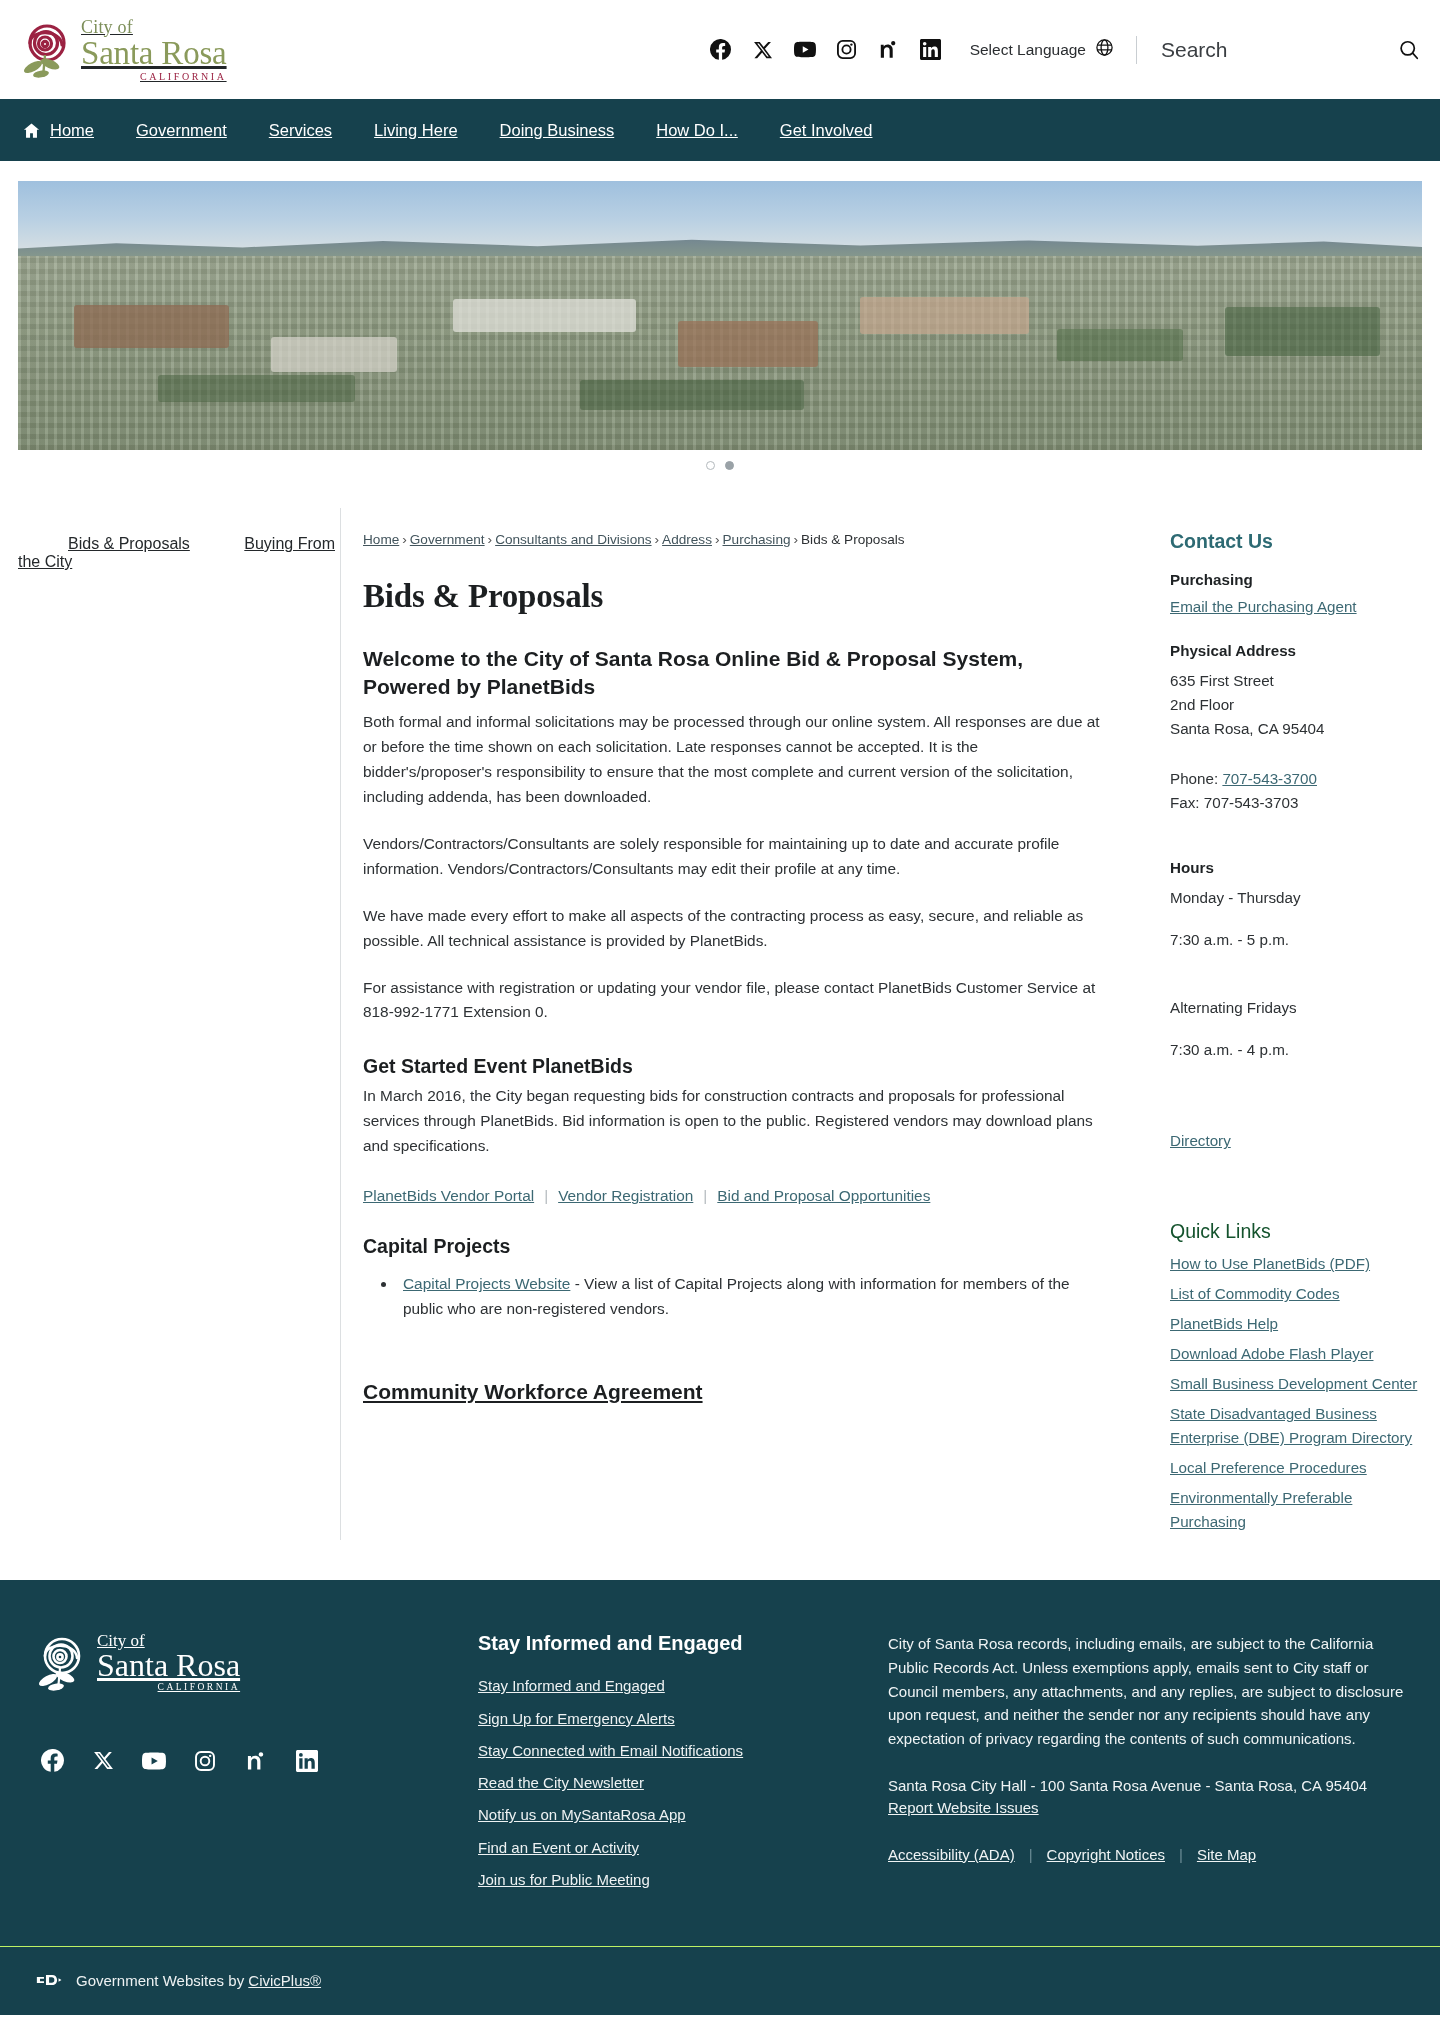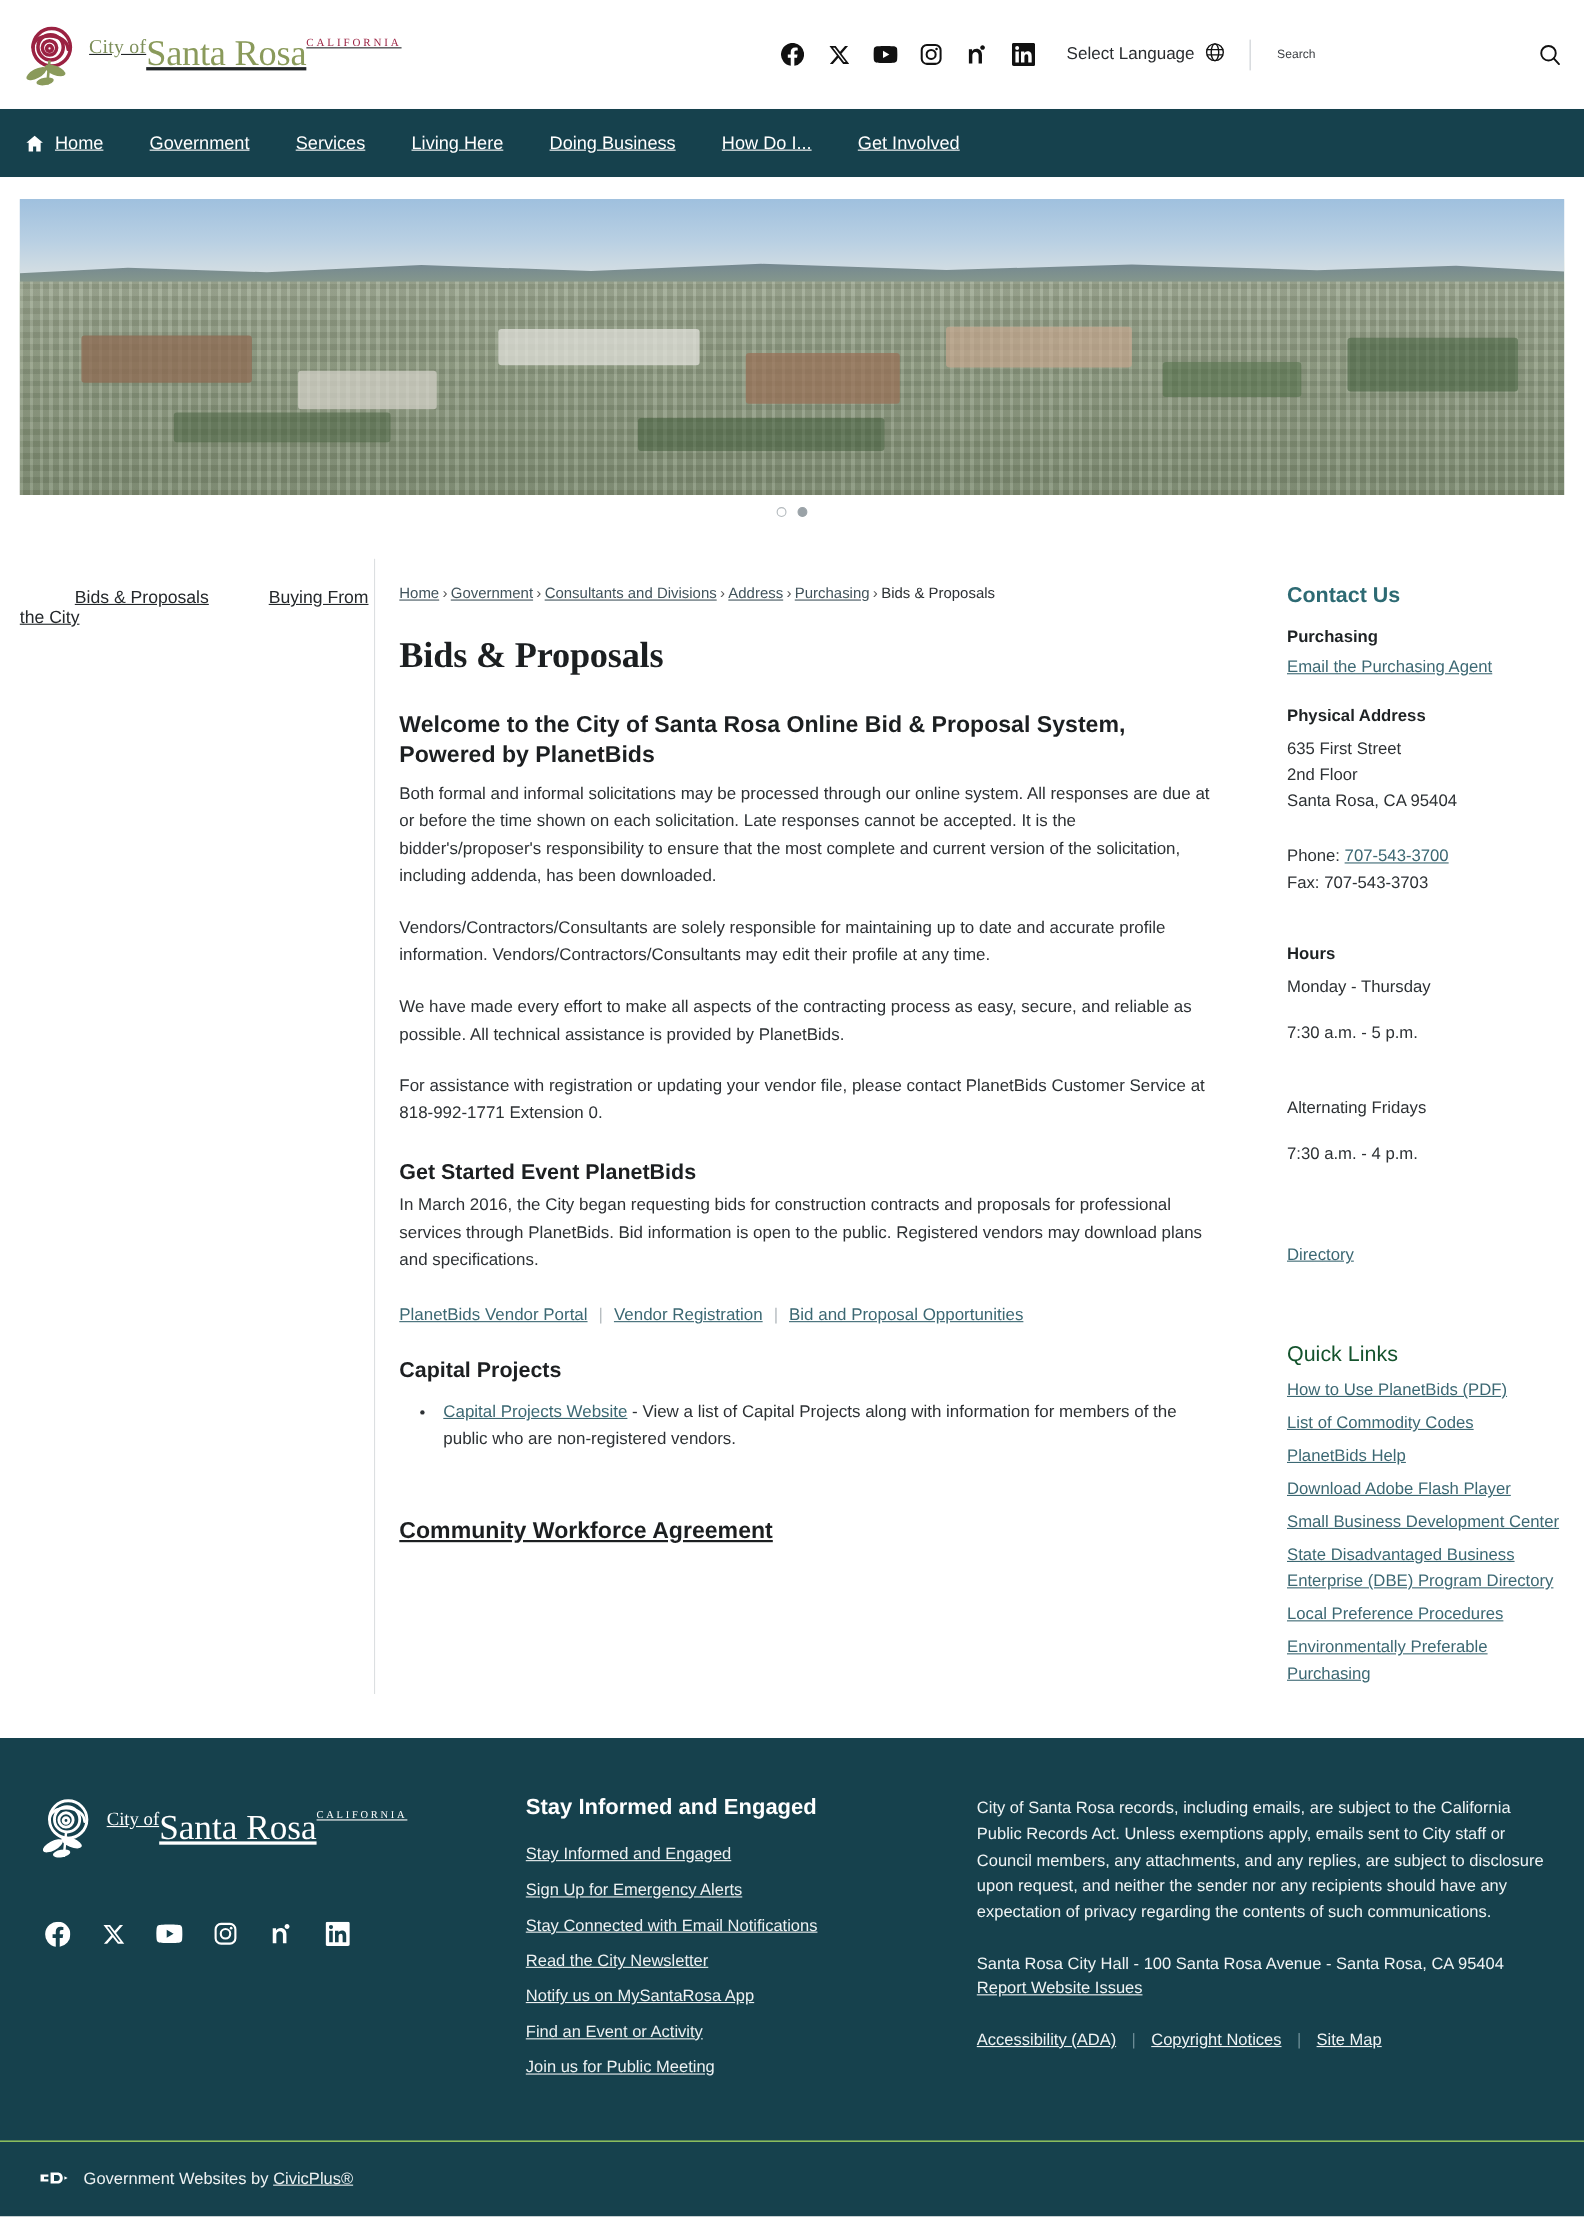--- a/index.html
+++ b/index.html
@@ -17,21 +17,21 @@
   .top-header {
     height: 99px;
     background: #ffffff;
     display: flex;
     align-items: center;
     padding: 0 18px 0 18px;
     position: relative;
   }
   .logo-wrap { display: flex; align-items: center; gap: 8px; padding-left: 3px;}
   .logo-mark { width: 52px; height: 58px; flex: none; }
-  .logo-text { display: flex; flex-direction: row; line-height: 1; }
+  .logo-text { display: flex; flex-direction: column; line-height: 1; }
   .logo-city {
     font-family: "Liberation Serif", serif;
     font-size: 18px;
     color: #7d8f5a;
     letter-spacing: .2px;
     margin-bottom: 1px;
   }
   .logo-santa {
     font-family: "Liberation Serif", serif;
     font-size: 33px;
@@ -73,21 +73,21 @@
     width: 1px; height: 28px; background: #c9ced2;
   }
   .search-zone {
     display: flex; align-items: center;
     padding-left: 24px;
     gap: 0;
   }
   .search-input {
     border: none; outline: none;
     font-family: "Liberation Sans", sans-serif;
-    font-size: 11px;
+    font-size: 21px;
     color: #c2410c;
     width: 235px;
     background: transparent;
   }
   .search-input::placeholder { color: #3a3e42; }
   .search-btn {
     background: none; border: none; cursor: pointer;
     width: 26px; height: 26px; color: #111;
     display: flex; align-items: center; justify-content: center;
   }

